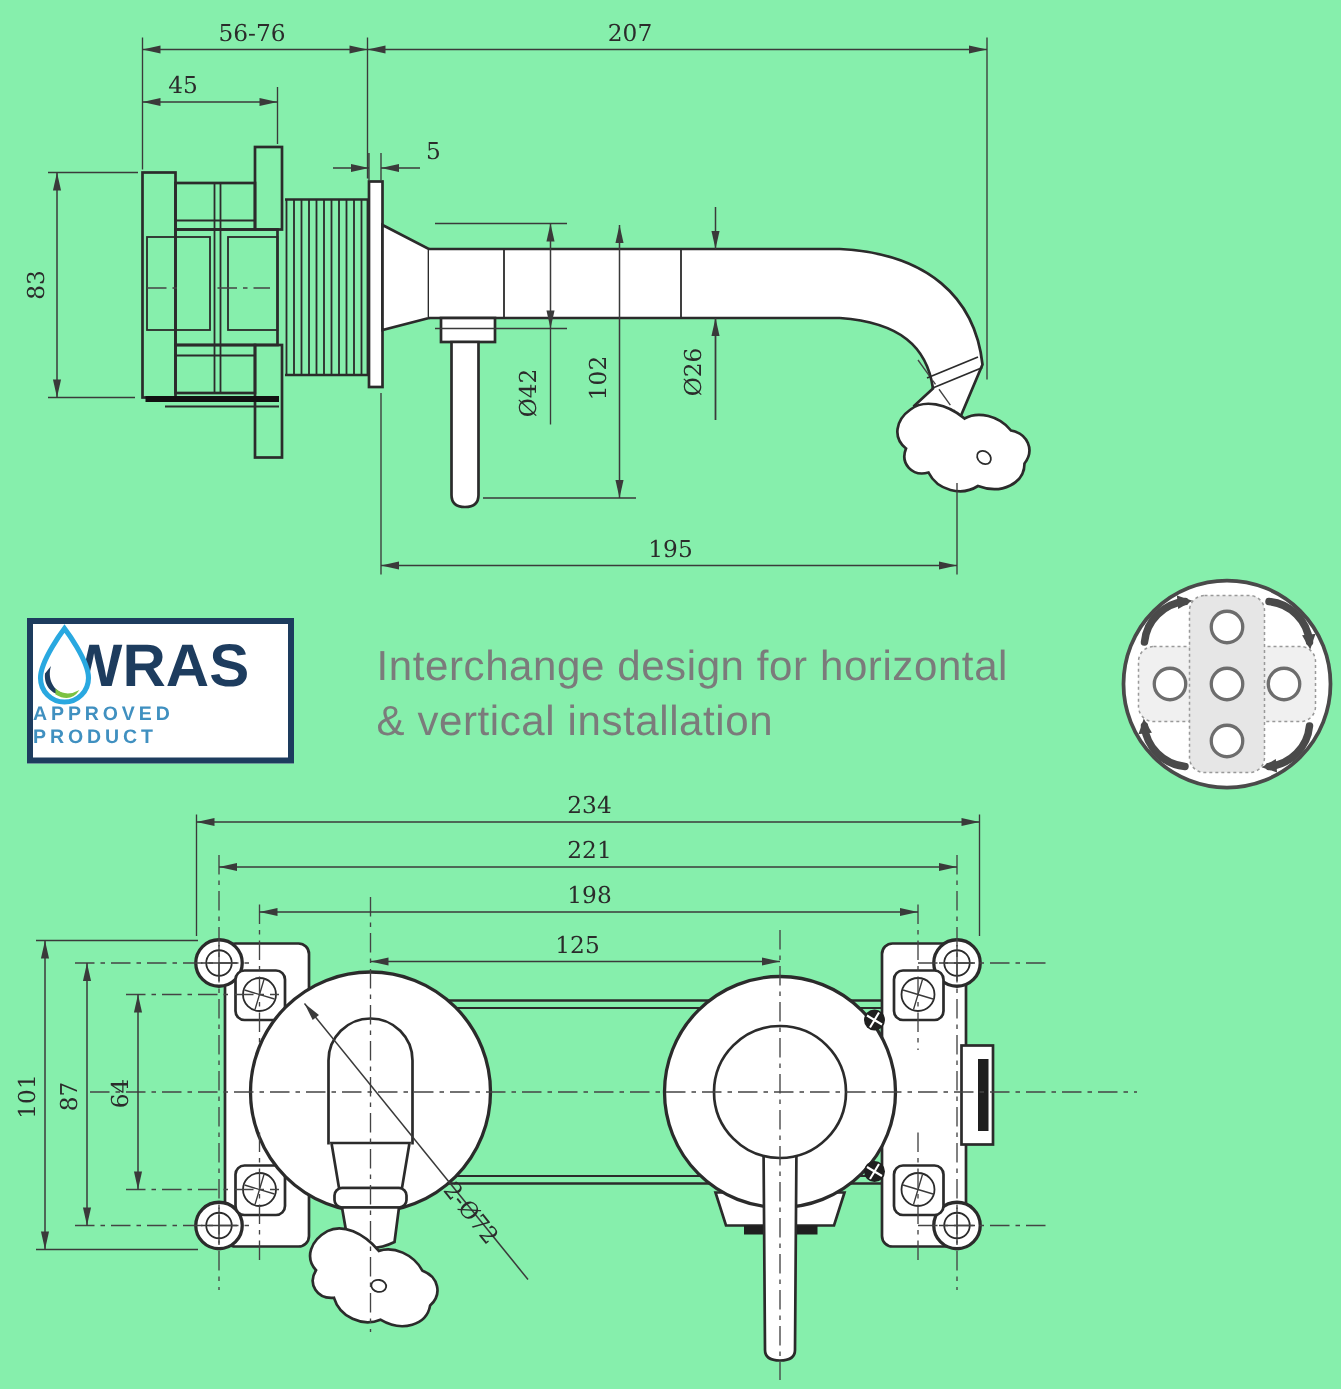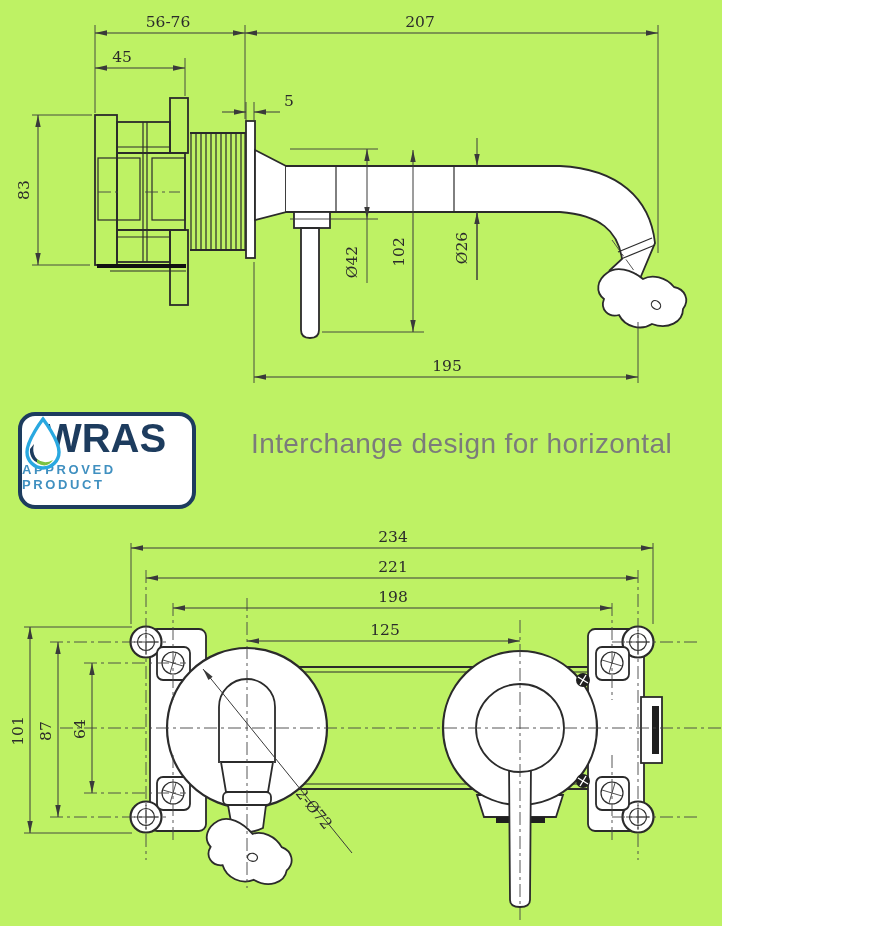--- a/index.html
+++ b/index.html
@@ -1,31 +1,31 @@
 <!DOCTYPE html>
 <html><head>
 <meta charset="utf-8">
 <style>
   html,body{margin:0;padding:0;background:#fff;}
-  #stage{position:relative;width:722px;height:926px;background:#bef264;overflow:hidden;
+  #stage{position:relative;width:894px;height:926px;background:#86efac;overflow:hidden;
          font-family:"Liberation Sans",sans-serif;}
   svg{position:absolute;left:0;top:0;}
   svg text.dim{font-family:"DejaVu Serif","Liberation Serif",serif;font-size:15.5px;fill:#2b2b2b;}
   .o  {stroke:#2b2b2b;stroke-width:1.8;fill:none;}
   .o2 {stroke:#2b2b2b;stroke-width:1.2;fill:none;}
   .ow {stroke:#2b2b2b;stroke-width:1.8;fill:#ffffff;}
   .ow2{stroke:#2b2b2b;stroke-width:2.2;fill:#ffffff;}
   .thk{stroke:#111;stroke-width:4;fill:none;}
   .diml{stroke:#3a3a3a;stroke-width:1;fill:none;}
   .ext {stroke:#3a3a3a;stroke-width:0.9;fill:none;}
   .cl  {stroke:#444;stroke-width:0.9;fill:none;stroke-dasharray:13 4 3 4;}
   .dark{fill:#1f1f1f;stroke:none;}
   
   .wras{position:absolute;left:18px;top:412px;width:170px;height:85px;border:4px solid #1d3c5e;
-        border-radius:17px;background:#fff;display:flex;flex-direction:column;justify-content:flex-start;
+        border-radius:0;background:#fff;display:flex;flex-direction:column;justify-content:center;
         align-items:center;padding:2px 0;}
   .wras-row{display:flex;align-items:center;gap:4px;margin-left:-4px;}
   .wras-brand{color:#1d3c5e;font-weight:bold;font-size:40px;letter-spacing:0px;line-height:1;}
   .wras-sub{color:#4090c0;font-weight:bold;font-size:13px;letter-spacing:2.6px;margin-top:4px;}
   
   .note{position:absolute;left:251px;top:426px;width:520px;color:#7b7b7b;font-size:28px;
         letter-spacing:0.4px;line-height:1.32;font-weight:400;}
 </style>
 </head>
 <body>
@@ -274,15 +274,16 @@
       <path d="M12,28 C9,38 15,46 23,47 C14,49 7,42 8,33 Z" fill="#1d3c5e"></path>
       <path d="M15,43 q7,6 16,1 q-6,9 -16,3 Z" fill="#7cc242"></path>
     </svg>
     <span class="wras-brand">WRAS</span>
   </div>
   <div class="wras-sub">APPROVED PRODUCT</div>
 </div>
 
 <div class="note">
   <div>Interchange design for horizontal</div>
+  <div>&amp; vertical installation</div>
 </div>
 
 </div>
 
 </body></html>

